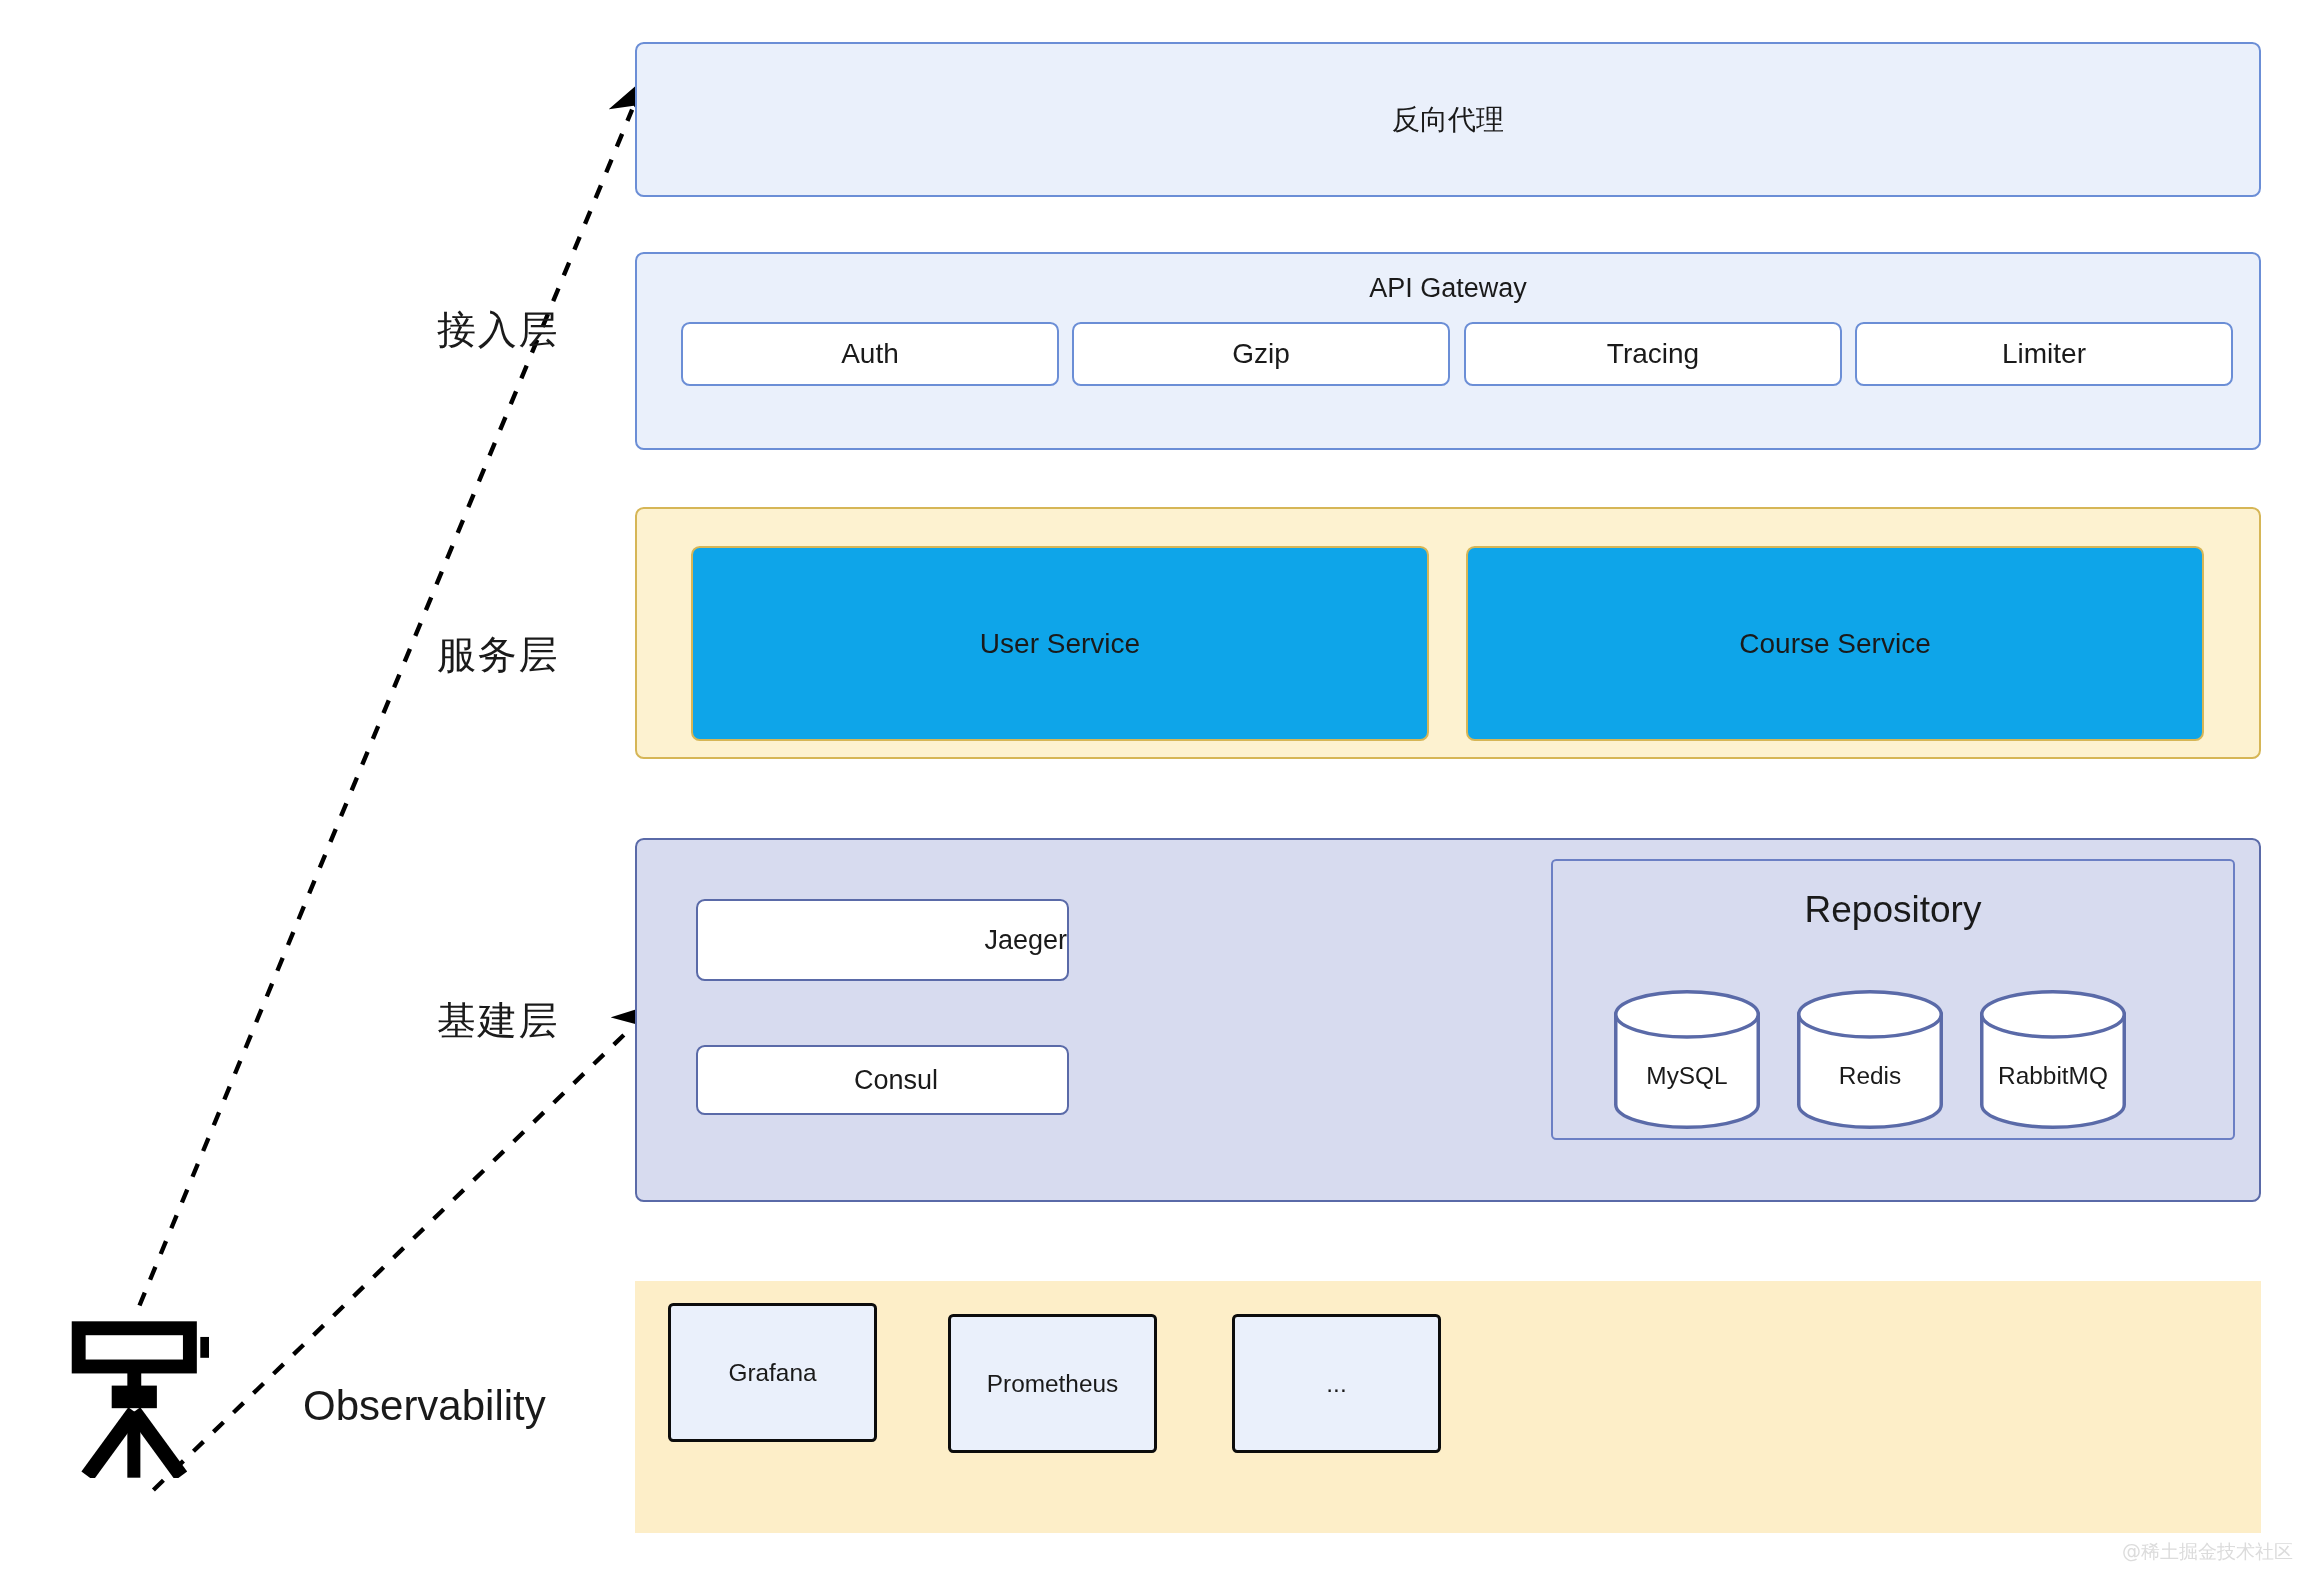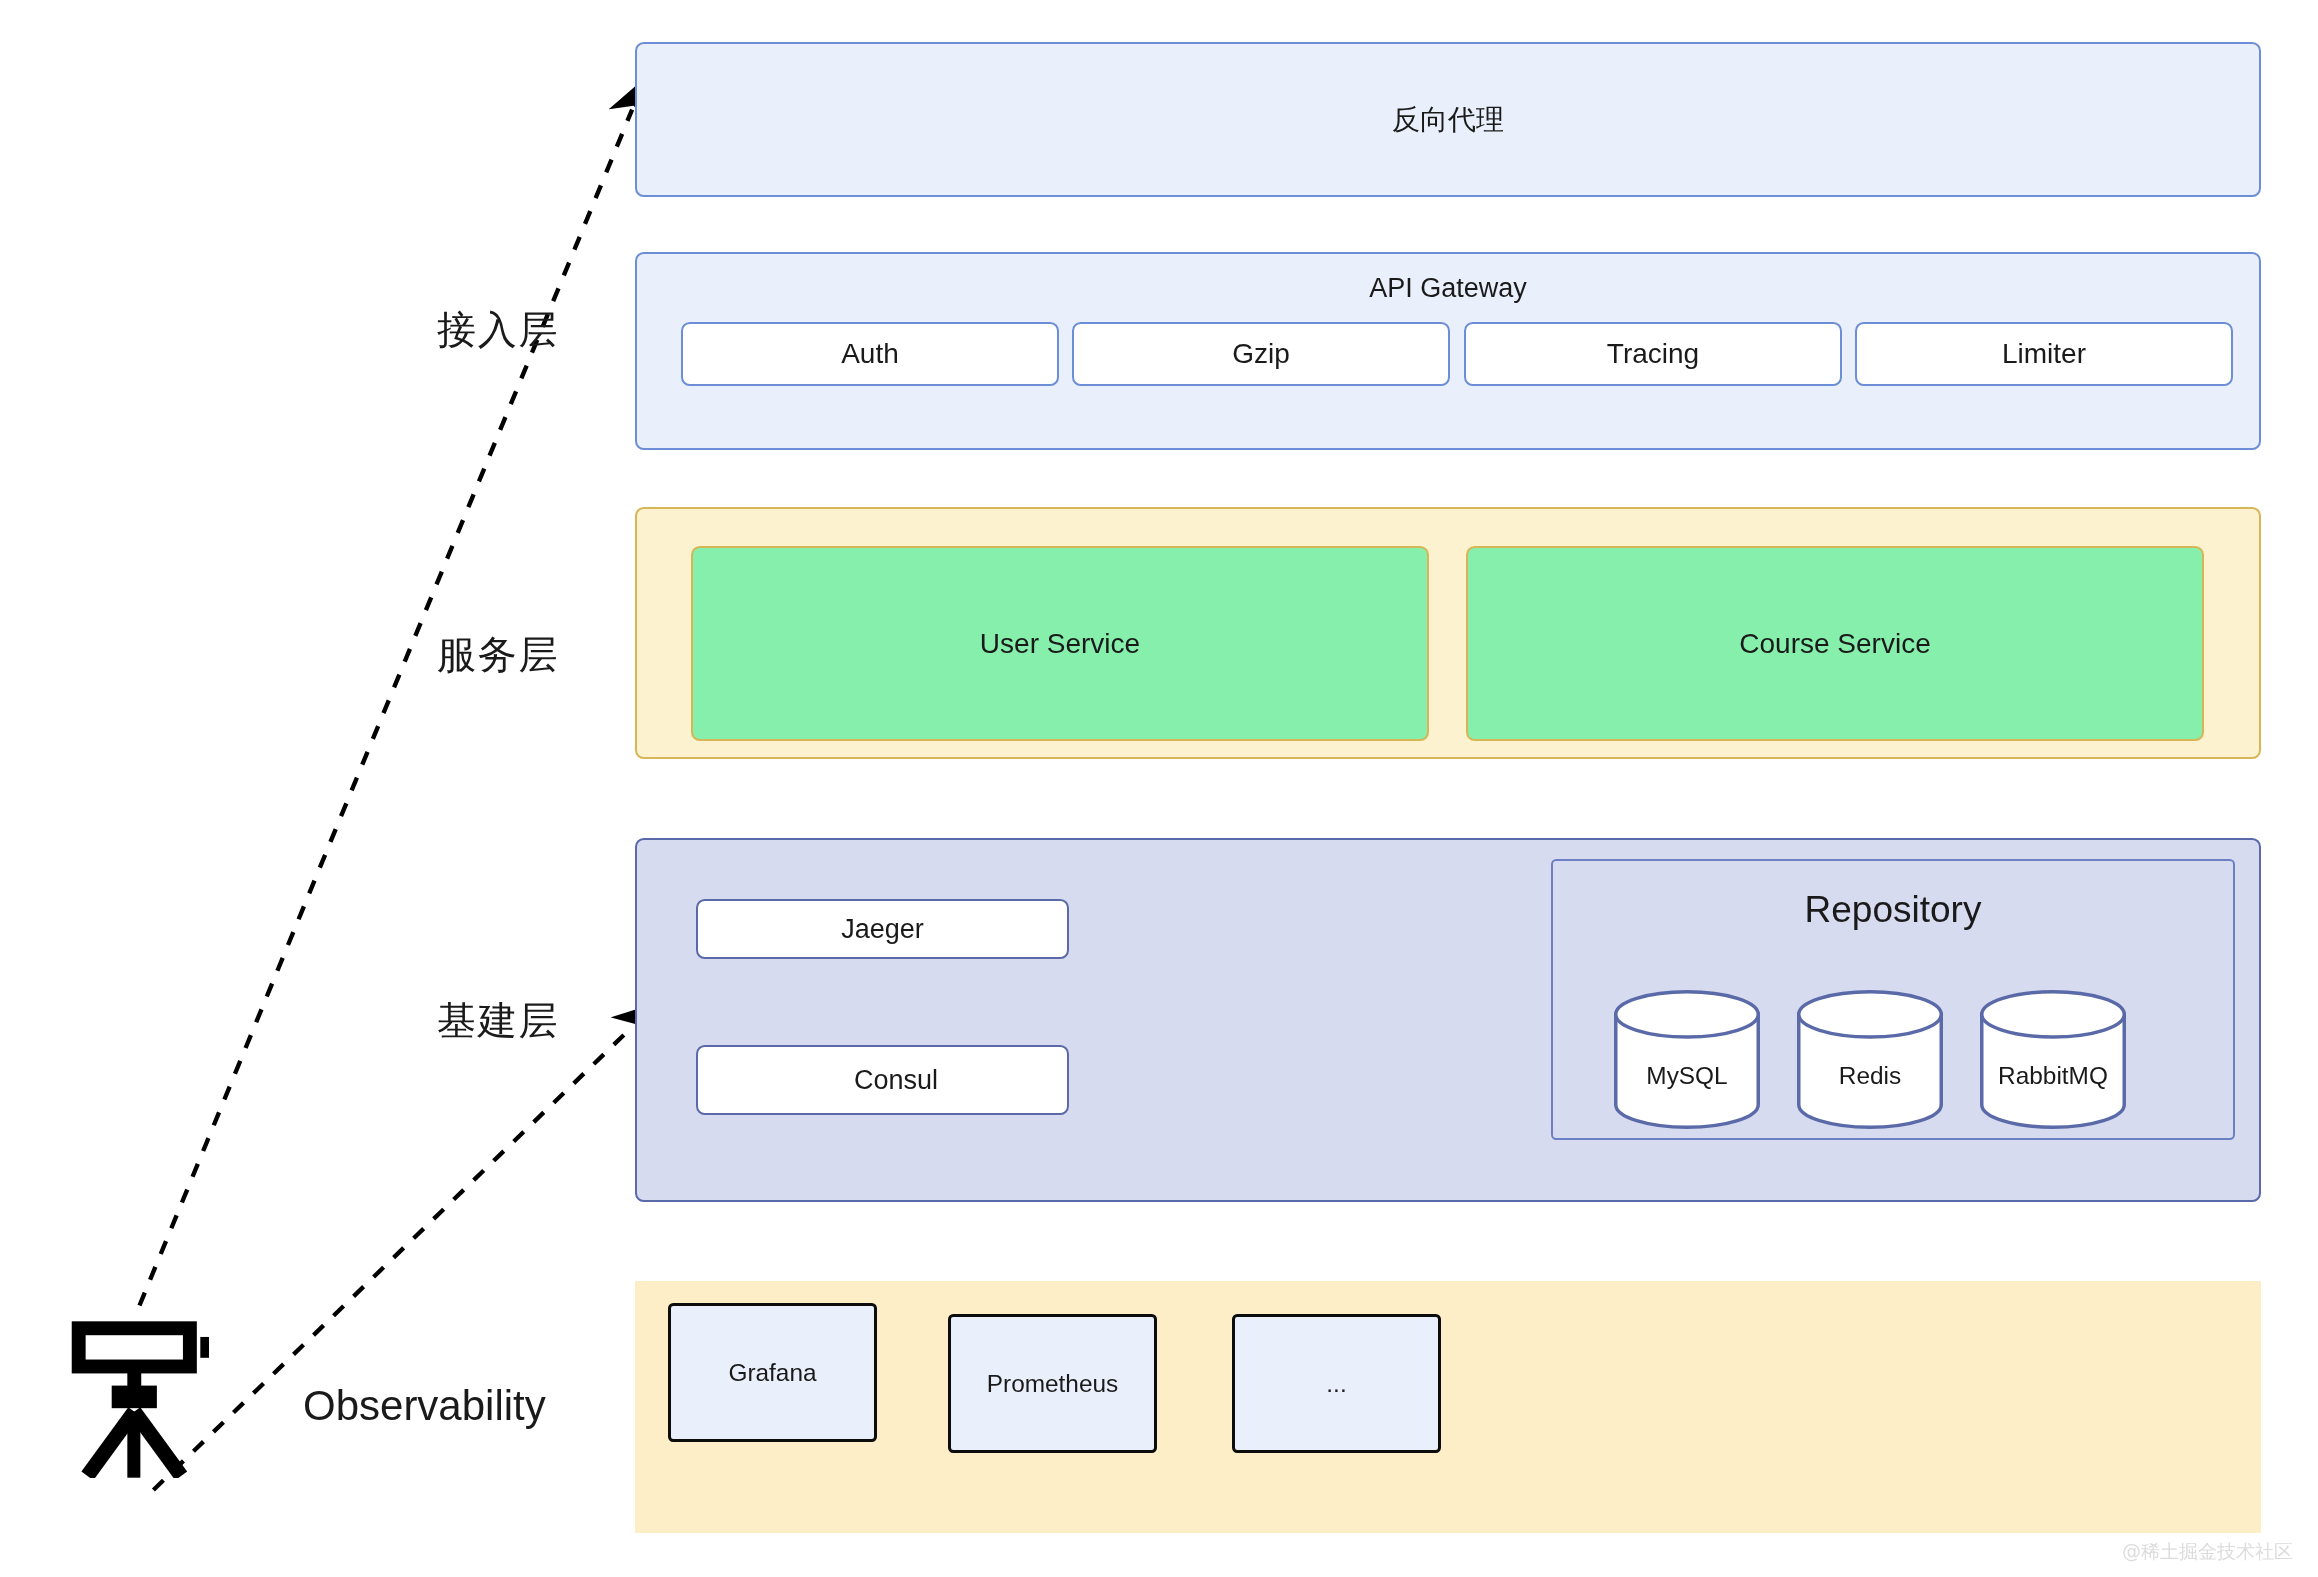--- a/index.html
+++ b/index.html
@@ -71,21 +71,21 @@
     color: #1a1a1a;
   }
 
   
   .yellow-outer {
     background: #fdf2d0;
     border: 2.6px solid #d6b656;
     border-radius: 8.7px;
   }
   .yellow-inner {
-    background: #86efac;
+    background: #0ea5e9;
     border: 2.6px solid #d6b656;
     border-radius: 8.7px;
     font-size: 28px;
   }
 
   
   .purple-outer {
     background: #d7dbef;
     border: 2.6px solid #5a6aa8;
     border-radius: 8.7px;
@@ -241,21 +241,21 @@
     <div class="box yellow-inner" style="left:54px; top:37px; width:738px; height:195px;">
       <span>User Service</span>
     </div>
     <div class="box yellow-inner" style="left:829px; top:37px; width:738px; height:195px;">
       <span>Course Service</span>
     </div>
   </div>
 
   <div class="box purple-outer" style="left:635px; top:838px; width:1626px; height:364px; display:block;">
 
-    <div class="box purple-inner" style="left:59px; top:59px; width:373px; height:60px;">
+    <div class="box purple-inner" style="left:59px; top:59px; width:373px; height:82px;justify-content:flex-end;">
       <span>Jaeger</span>
     </div>
     <div class="box purple-inner" style="left:59px; top:205px; width:373px; height:70px;padding-left:27px;">
       <span>Consul</span>
     </div>
 
     <div class="repo-panel" style="left:914px; top:19px; width:684px; height:281px;">
       <div class="repo-title">Repository</div>
 
       <div class="cyl" style="left:59px; top:129px; width:150px; height:139px;">

